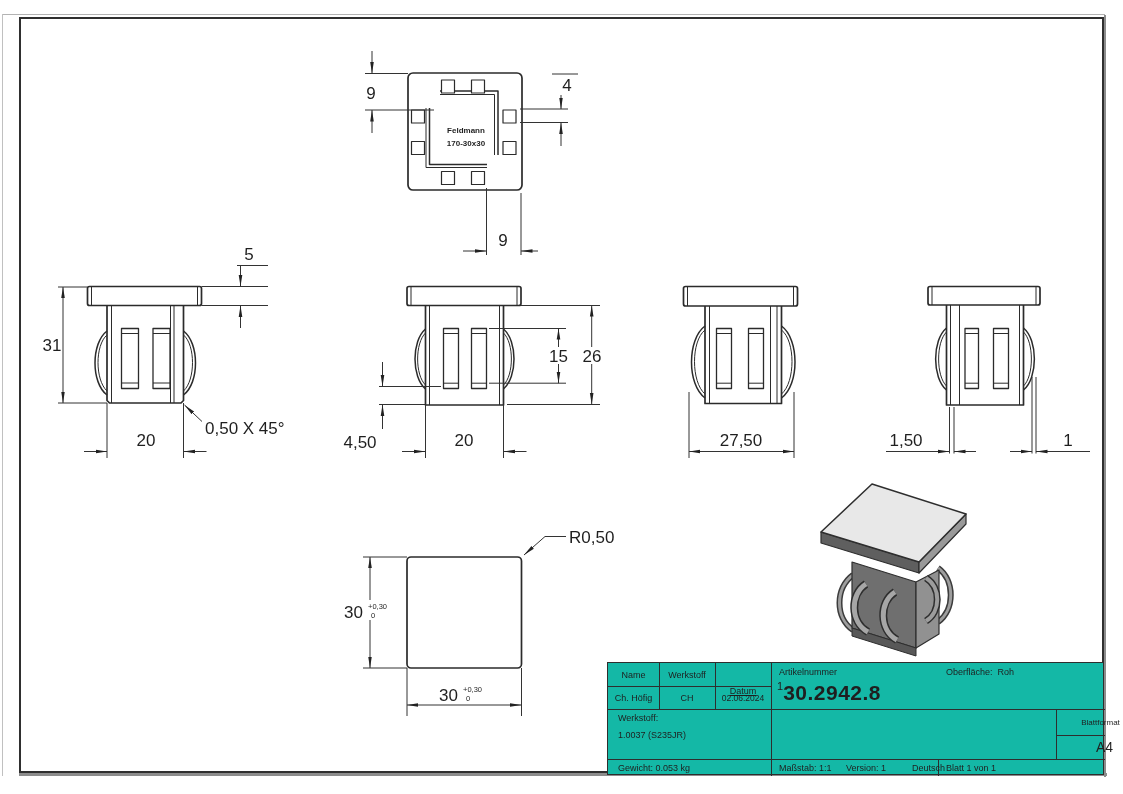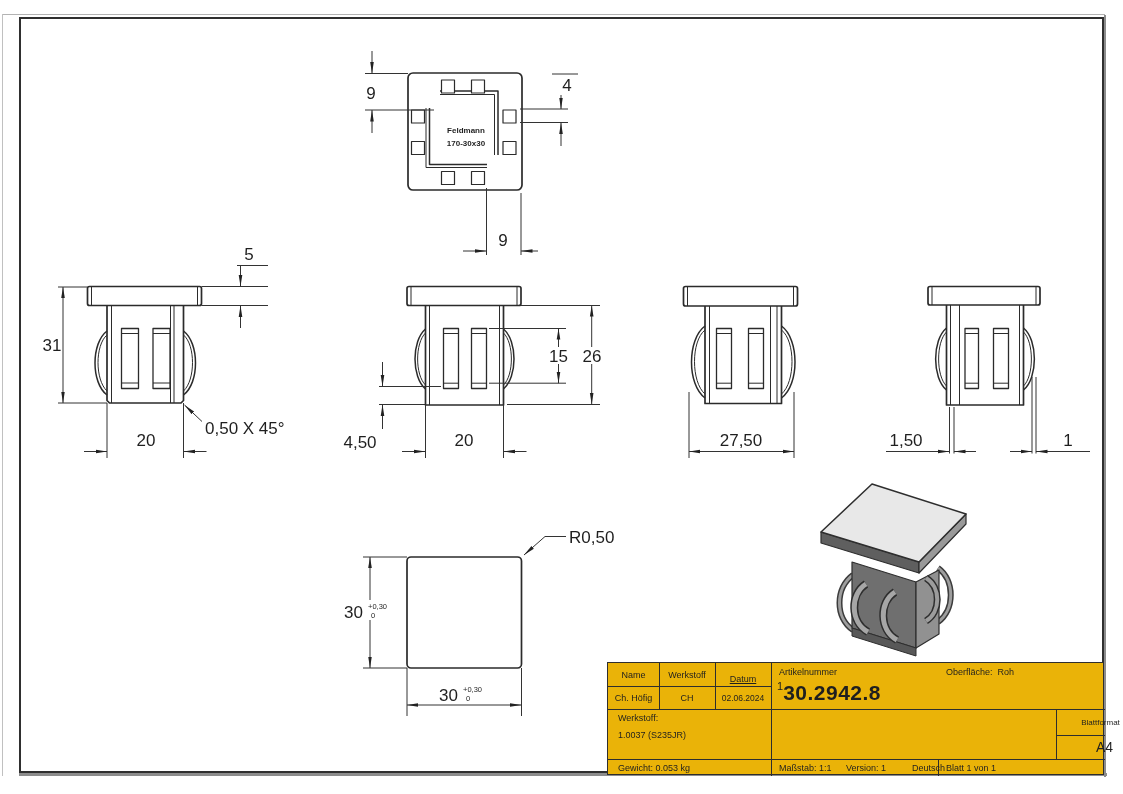--- a/index.html
+++ b/index.html
@@ -11,21 +11,21 @@
   .paper-left{position:absolute;left:2px;top:14px;height:762px;width:0;border-left:1px solid #c0c0c0;}
   .paper-right{position:absolute;left:1104px;top:15px;height:762px;width:0;border-left:2.5px solid #8c8c8c;}
   .paper-bottom{position:absolute;left:19px;top:773px;width:1088px;height:0;border-top:3px solid #8c8c8c;}
   .frame{position:absolute;left:19px;top:17px;width:1085px;height:756px;border:2px solid #2f2f2f;}
   svg{position:absolute;left:0;top:0;}
   svg text{font-family:"Liberation Sans",sans-serif;fill:#1f1f1f;}
   .dt{font-size:17px;}
   .dts{font-size:7.5px;}
   .brand{font-size:8px;font-weight:bold;}
   
-  .tb{position:absolute;left:607px;top:662px;width:497px;height:113px;border:1.5px solid #2e2e2e;background:#eab308;font-size:9px;}
+  .tb{position:absolute;left:607px;top:662px;width:497px;height:113px;border:1.5px solid #2e2e2e;background:#14b8a6;font-size:9px;}
   .tb .vl,.tb .hl{position:absolute;background:#2e2e2e;}
   .tb .vl{width:1px;}
   .tb .hl{height:1px;}
   .tb .cell{position:absolute;display:flex;align-items:center;justify-content:center;white-space:nowrap;}
   .tb .lcell{position:absolute;white-space:nowrap;}
   .artnum{position:absolute;left:169px;top:17px;white-space:nowrap;}
   .artnum .sup{font-size:11px;vertical-align:10px;}
   .artnum .num{font-size:21px;font-weight:bold;letter-spacing:0.5px;}
   .bf-label{font-size:8px;}
   .bf-val{font-size:14px;}
@@ -316,21 +316,21 @@
     <div class="vl" style="left:163px;top:0;height:113px;"></div>
     <div class="vl" style="left:448px;top:46px;height:50px;"></div>
     <div class="vl" style="left:330px;top:96px;height:17px;"></div>
     <div class="hl" style="left:0;top:23px;width:163px;"></div>
     <div class="hl" style="left:0;top:46px;width:497px;"></div>
     <div class="hl" style="left:448px;top:72px;width:49px;"></div>
     <div class="hl" style="left:0;top:96px;width:497px;"></div>
 
     <div class="cell" style="left:0;top:0;width:51px;height:23px;">Name</div>
     <div class="cell" style="left:51px;top:0;width:56px;height:23px;">Werkstoff</div>
-    <div class="cell" style="left:107px;top:4px;width:56px;height:23px;text-decoration:underline;">Datum</div>
+    <div class="cell" style="left:107px;top:16px;width:56px;height:23px;text-decoration:underline;">Datum</div>
     <div class="cell" style="left:0;top:23px;width:51px;height:23px;">Ch. Höfig</div>
     <div class="cell" style="left:51px;top:23px;width:56px;height:23px;">CH</div>
     <div class="cell" style="left:107px;top:23px;width:56px;height:23px;font-size:8.5px;">02.06.2024</div>
 
     <div class="lcell" style="left:171px;top:4px;">Artikelnummer</div>
     <div class="lcell" style="left:338px;top:4px;">
       <span>Oberfläche:</span>&nbsp;
       <span>Roh</span>
     </div>
     <div class="artnum">

